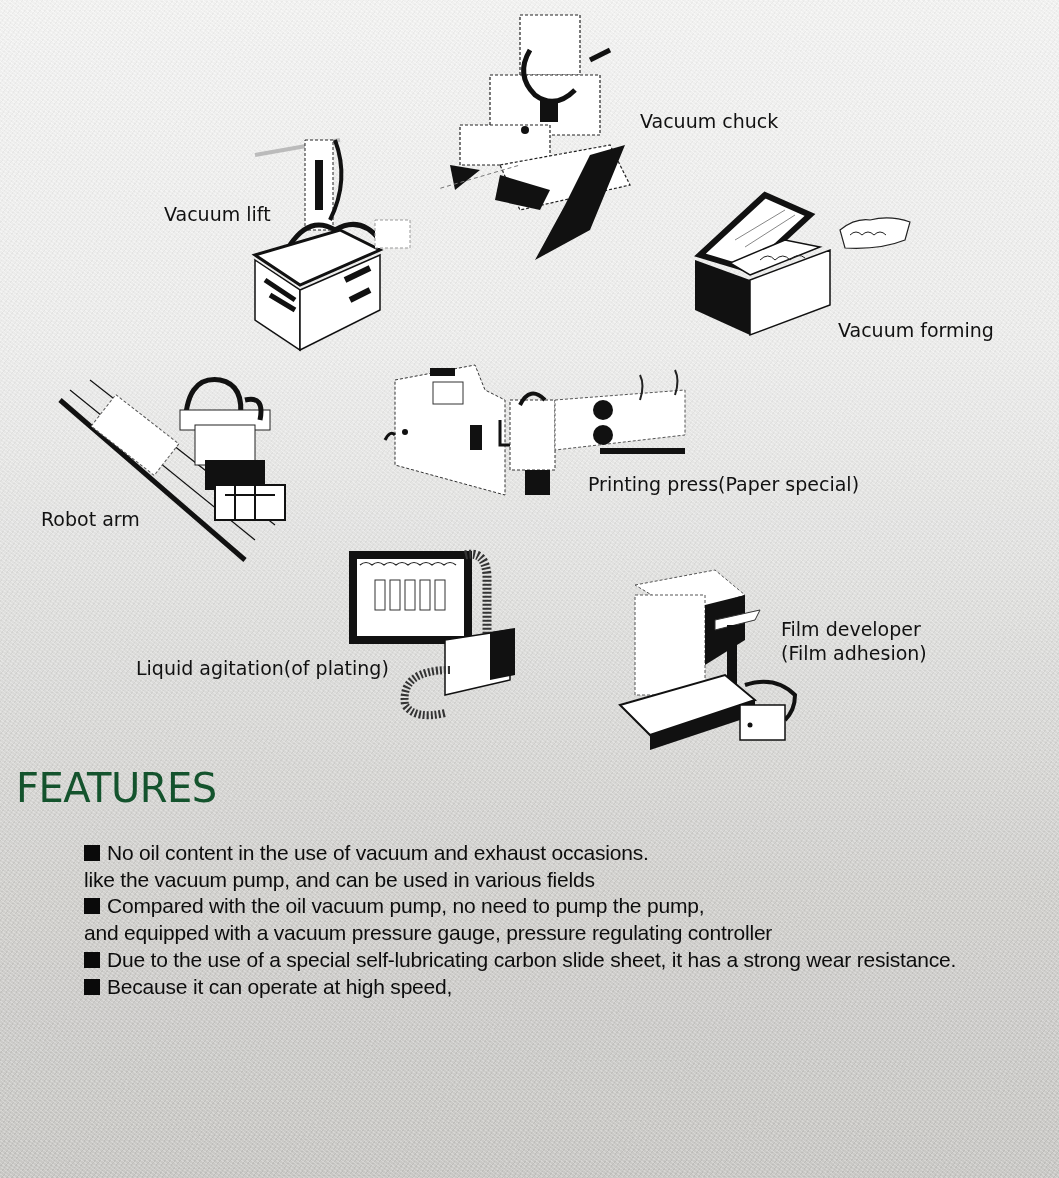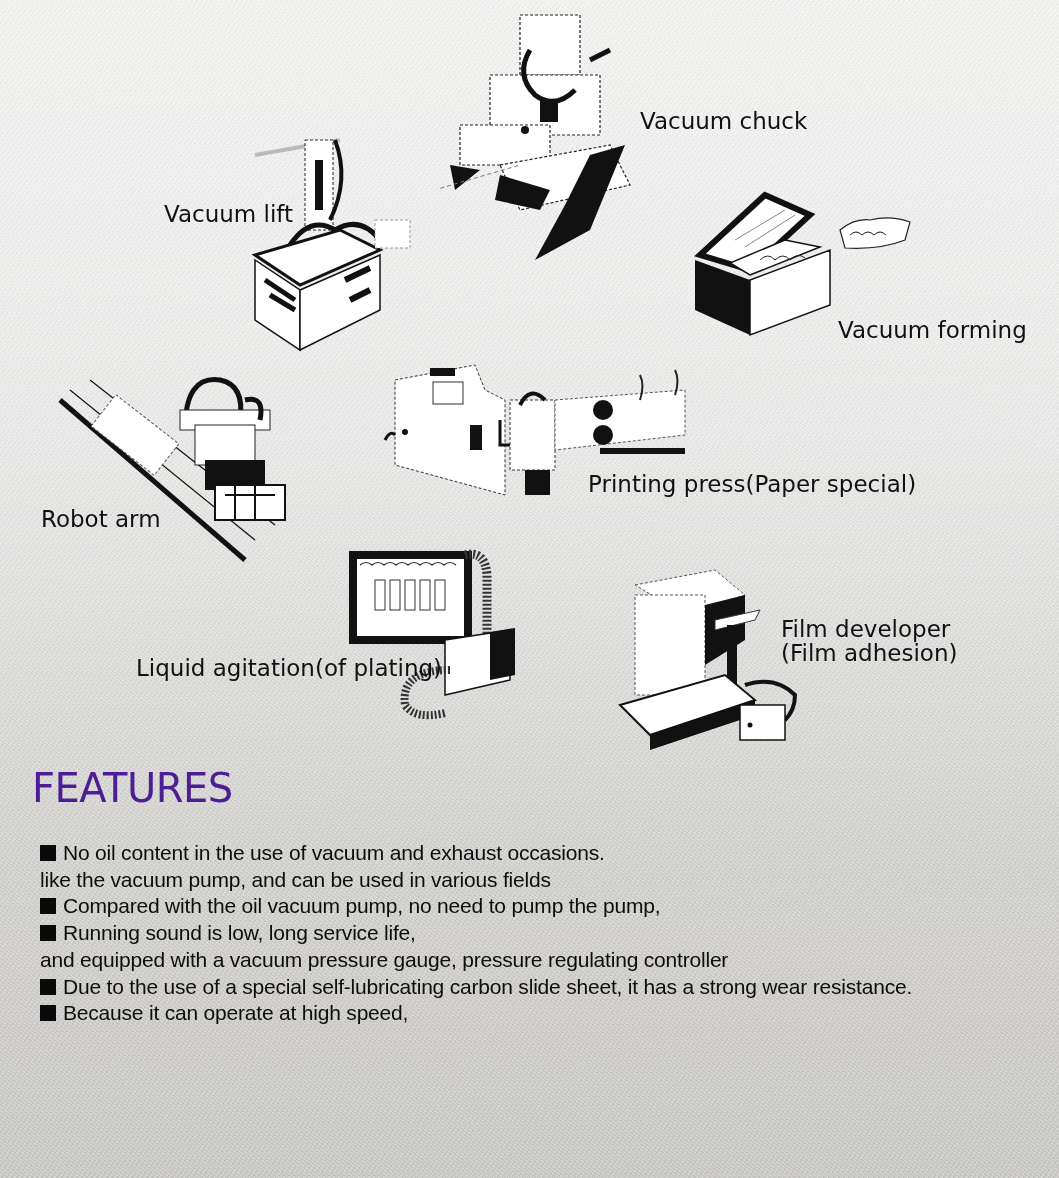--- a/index.html
+++ b/index.html
@@ -9,35 +9,35 @@
     font-family: "DejaVu Sans", "Liberation Sans", sans-serif;
     color: #111;
   }
   .texture {
     position: absolute; inset: 0; pointer-events: none;
     background-image:
       repeating-linear-gradient(37deg, rgba(255,255,255,0.18) 0 1px, rgba(0,0,0,0.02) 1px 3px),
       repeating-linear-gradient(-53deg, rgba(0,0,0,0.025) 0 1px, rgba(255,255,255,0.12) 1px 4px);
   }
   .label {
-    position: absolute; font-size: 23px; line-height: 24px; white-space: nowrap; color: #111;
+    position: absolute; font-size: 19px; line-height: 24px; white-space: nowrap; color: #111;
   }
   .illus { position: absolute; }
   .features-title {
-    position: absolute; left: 32px; top: 762px;
+    position: absolute; left: 16px; top: 762px;
     font-family: "DejaVu Sans", "Liberation Sans", sans-serif;
     font-size: 40px; line-height: 52px; letter-spacing: -0.5px;
-    color: #4c1d95;
+    color: #14532d;
   }
   .features-list {
     position: absolute; left: 40px; top: 840px; width: 1000px;
     font-family: "Liberation Sans", sans-serif;
     font-size: 21px; line-height: 26.7px; color: #0d0d0d;
   }
-  .features-list .line { display: block; white-space: nowrap; letter-spacing: -0.2px; }
+  .features-list .line { display: block; white-space: nowrap; letter-spacing: -0.2px; margin-left: 44px; }
   .bullet {
     display: inline-block; width: 16px; height: 16px; background: #0a0a0a;
     margin-right: 7px; vertical-align: -1px;
   }
 </style>
 </head>
 <body>
 
 <div class="texture"></div>
 
@@ -157,20 +157,19 @@
 <div class="label" style="left:136px;top:656px">Liquid agitation(of plating)</div>
 
 <div class="features-title">FEATURES</div>
 
 <div class="features-list">
   <span class="line"><span class="bullet"></span><span>No oil content in the use of vacuum and exhaust occasions.</span></span>
   <span class="line">like the vacuum pump, and can be used in various fields</span>
 
   <span class="line"><span class="bullet"></span><span>Compared with the oil vacuum pump, no need to pump the pump,</span></span>
 
-  <span class="line"><span class="bullet"></span><span>Running sound is low, long service life,</span></span>
   <span class="line">and equipped with a vacuum pressure gauge, pressure regulating controller</span>
 
   <span class="line"><span class="bullet"></span><span>Due to the use of a special self-lubricating carbon slide sheet, it has a strong wear resistance.</span></span>
 
   <span class="line"><span class="bullet"></span><span>Because it can operate at high speed,</span></span>
 
 </div>
 
 </body></html>

